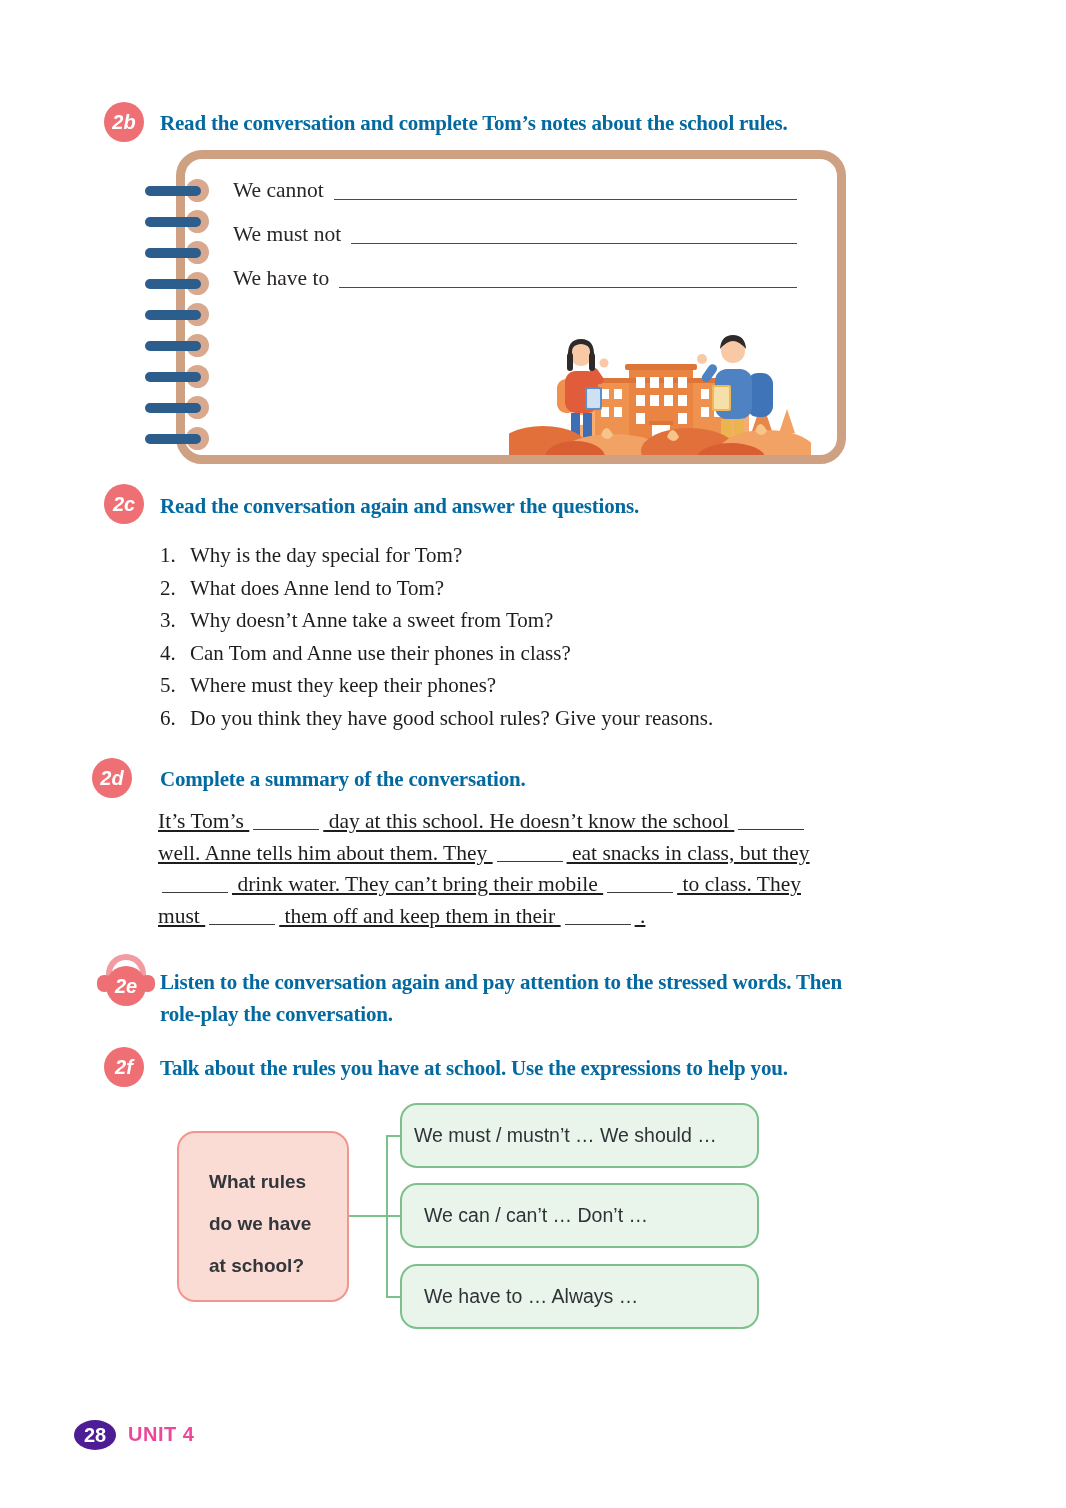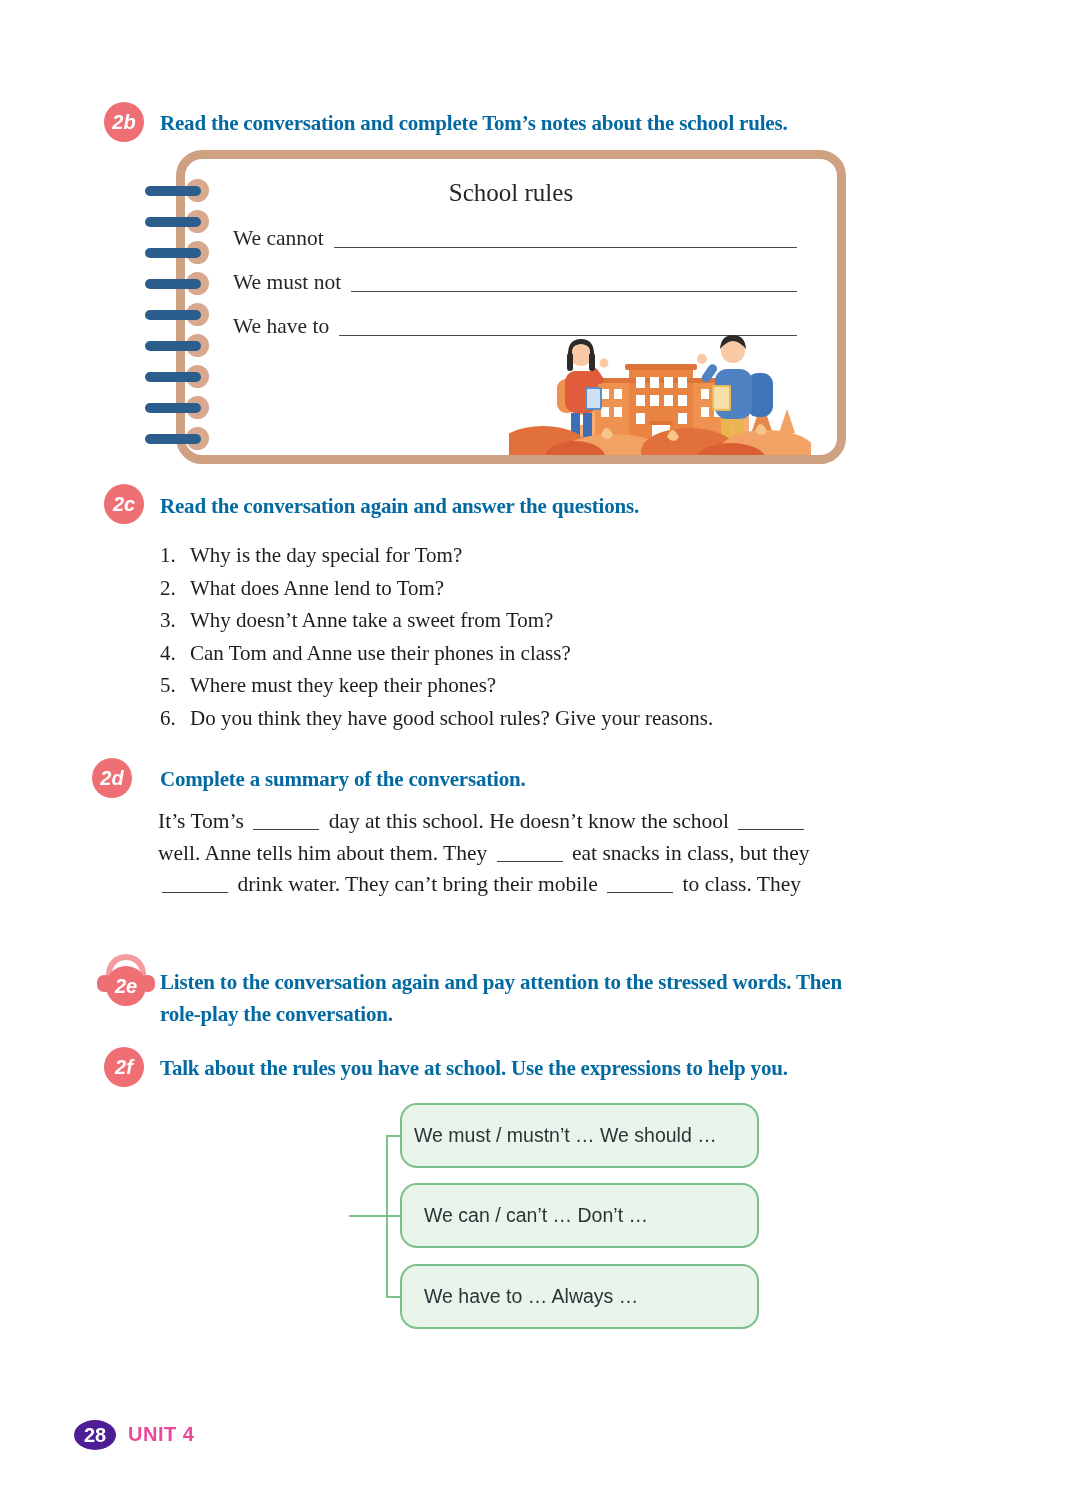--- a/index.html
+++ b/index.html
@@ -129,21 +129,20 @@
       </div>
     <div class="spiral-unit" style="top:237px">
         <span class="ring"></span>
         <span class="bar"></span>
       </div>
     <div class="spiral-unit" style="top:268px">
         <span class="ring"></span>
         <span class="bar"></span>
       </div>
 
-    <div class="nb-title">School rules</div>
 
     <div class="nb-lines">
       <div class="nb-row">
         <span class="nb-label">We cannot</span>
         <span class="nb-fill"></span>
       </div>
       <div class="nb-row">
         <span class="nb-label">We must not</span>
         <span class="nb-fill"></span>
       </div>
@@ -256,24 +255,25 @@
     </div>
     <div class="q-row">
       <span class="q-num">6.</span>
       <span>Do you think they have good school rules? Give your reasons.</span>
     </div>
   </div>
 
   <div class="badge" style="left:92px; top:758px;">2d</div>
   <div class="heading" style="left:160px; top:763px; width:700px;">Complete a summary of the conversation.</div>
 
-  <div class="summary" style="left:158px; top:806px;">
+  <div class="summary" style="left:158px; top:806px;text-decoration:underline;">
     <div>It’s Tom’s <span class="blank"></span> day at this school. He doesn’t know the school <span class="blank"></span></div>
     <div>well. Anne tells him about them. They <span class="blank"></span> eat snacks in class, but they</div>
     <div><span class="blank"></span> drink water. They can’t bring their mobile <span class="blank"></span> to class. They</div>
+    <div>must <span class="blank"></span> them off and keep them in their <span class="blank"></span> .</div>
   </div>
 
   <div class="badge-audio-wrap" style="left:106px; top:966px;">
     <span class="headband"></span>
     <span class="earcup left"></span>
     <span class="earcup right"></span>
     <div class="badge">2e</div>
   </div>
   <div class="heading" style="left:160px; top:966px; width:800px;">
     <div>Listen to the conversation again and pay attention to the stressed words. Then</div>
@@ -281,20 +281,25 @@
   </div>
 
   <div class="badge" style="left:104px; top:1047px;">2f</div>
   <div class="heading" style="left:160px; top:1052px; width:780px;">Talk about the rules you have at school. Use the expressions to help you.</div>
 
   <div class="connector" style="left:349px; top:1215px; width:51px; height:2px;"></div>
   <div class="connector" style="left:386px; top:1135px; width:2px; height:163px;"></div>
   <div class="connector" style="left:386px; top:1135px; width:14px; height:2px;"></div>
   <div class="connector" style="left:386px; top:1296px; width:14px; height:2px;"></div>
 
+  <div class="prompt-box">
+    <div>What rules</div>
+    <div>do we have</div>
+    <div>at school?</div>
+  </div>
 
   <div class="expr-box" style="top:1103px;padding-left:12px;">
     <span>We must / mustn’t … We should …</span>
   </div>
   <div class="expr-box" style="top:1183px;">
     <span>We can / can’t … Don’t …</span>
   </div>
   <div class="expr-box" style="top:1264px;">
     <span>We have to … Always …</span>
   </div>

